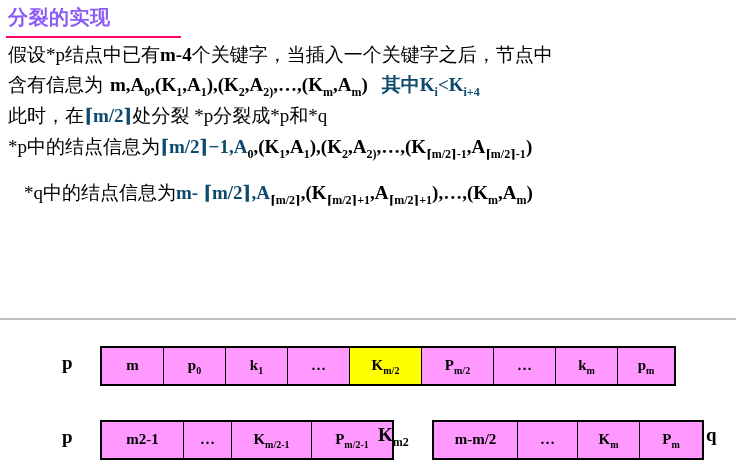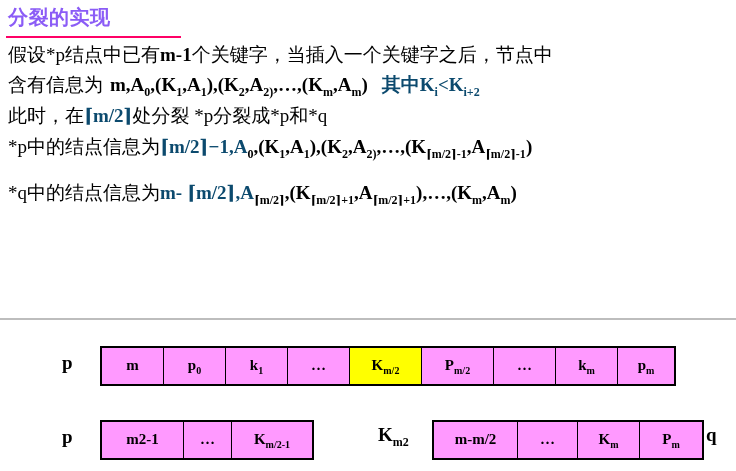--- a/index.html
+++ b/index.html
@@ -41,21 +41,21 @@
     position: absolute;
     left: 8px;
     font-size: 19px;
     line-height: 22px;
     white-space: nowrap;
   }
   .l1 { top: 44px; }
   .l2 { top: 74px; }
   .l3 { top: 105px; }
   .l4 { top: 136px; }
-  .l5 { top: 182px; }
+  .l5 { top: 182px; margin-left: 16px; }
   .l7 { top: 272px; }
 
   b { font-weight: bold; }
   .red { color: #0c4a6e; }
   .sub {
     font-size: 12px;
     vertical-align: sub;
     font-weight: bold;
   }
   .sp { display: inline-block; width: 14px; }
@@ -133,25 +133,25 @@
 </style>
 </head>
 <body>
 
 <div class="slide">
 
   <div class="title">分裂的实现</div>
   <div class="title-rule"></div>
 
   <div class="line l1">
-    <span>假设*p结点中已有</span><b>m-1</b><span>个关键字，当插入一个关键字之后，节点中</span>
+    <span>假设*p结点中已有</span><b>m-4</b><span>个关键字，当插入一个关键字之后，节点中</span>
   </div>
 
   <div class="line l2">
-    <span>含有信息为</span><span class="sp-sm"></span><b>m,A</b><b class="sub">0</b><b>,(K</b><b class="sub">1</b><b>,A</b><b class="sub">1</b><b>),(K</b><b class="sub">2</b><b>,A</b><b class="sub">2)</b><b>,…,(K</b><b class="sub">m</b><b>,A</b><b class="sub">m</b><b>)</b><span class="sp"></span><b class="red">其中K</b><b class="red sub">i</b><b class="red">&lt;K</b><b class="red sub">i+2</b>
+    <span>含有信息为</span><span class="sp-sm"></span><b>m,A</b><b class="sub">0</b><b>,(K</b><b class="sub">1</b><b>,A</b><b class="sub">1</b><b>),(K</b><b class="sub">2</b><b>,A</b><b class="sub">2)</b><b>,…,(K</b><b class="sub">m</b><b>,A</b><b class="sub">m</b><b>)</b><span class="sp"></span><b class="red">其中K</b><b class="red sub">i</b><b class="red">&lt;K</b><b class="red sub">i+4</b>
   </div>
 
   <div class="line l3">
     <span>此时，在</span><b class="red">⌈m/2⌉</b><span>处分裂 *p分裂成*p和*q</span>
   </div>
 
   <div class="line l4">
     <span>*p中的结点信息为</span><b class="red">⌈m/2⌉−1,A</b><b class="sub">0</b><b>,(K</b><b class="sub">1</b><b>,A</b><b class="sub">1</b><b>),(K</b><b class="sub">2</b><b>,A</b><b class="sub">2)</b><b>,…,(K</b><b class="sub">⌈m/2⌉-1</b><b>,A</b><b class="sub">⌈m/2⌉-1</b><b>)</b>
   </div>
 
@@ -173,20 +173,21 @@
       <div class="cell yellow" style="width: 72px;"><span>K</span><span class="sub">m/2</span></div>
       <div class="cell" style="width: 72px;"><span>P</span><span class="sub">m/2</span></div>
       <div class="cell" style="width: 62px;"><span>…</span></div>
       <div class="cell" style="width: 62px;"><span>k</span><span class="sub">m</span></div>
       <div class="cell" style="width: 56px;"><span>p</span><span class="sub">m</span></div>
     </div>
   <div class="row2" id="row2">
       <div class="cell" style="width: 82px;"><span>m2-1</span></div>
       <div class="cell" style="width: 48px;"><span>…</span></div>
       <div class="cell" style="width: 80px;"><span>K</span><span class="sub">m/2-1</span></div>
+      <div class="cell" style="width: 80px;"><span>P</span><span class="sub">m/2-1</span></div>
     </div>
   <div class="row3" id="row3">
       <div class="cell" style="width: 84px;"><span>m-m/2</span></div>
       <div class="cell" style="width: 60px;"><span>…</span></div>
       <div class="cell" style="width: 62px;"><span>K</span><span class="sub">m</span></div>
       <div class="cell" style="width: 62px;"><span>P</span><span class="sub">m</span></div>
     </div>
 
   <div class="km2"><span>K</span><span class="sub">m2</span></div>
   <div class="q-label">q</div>

